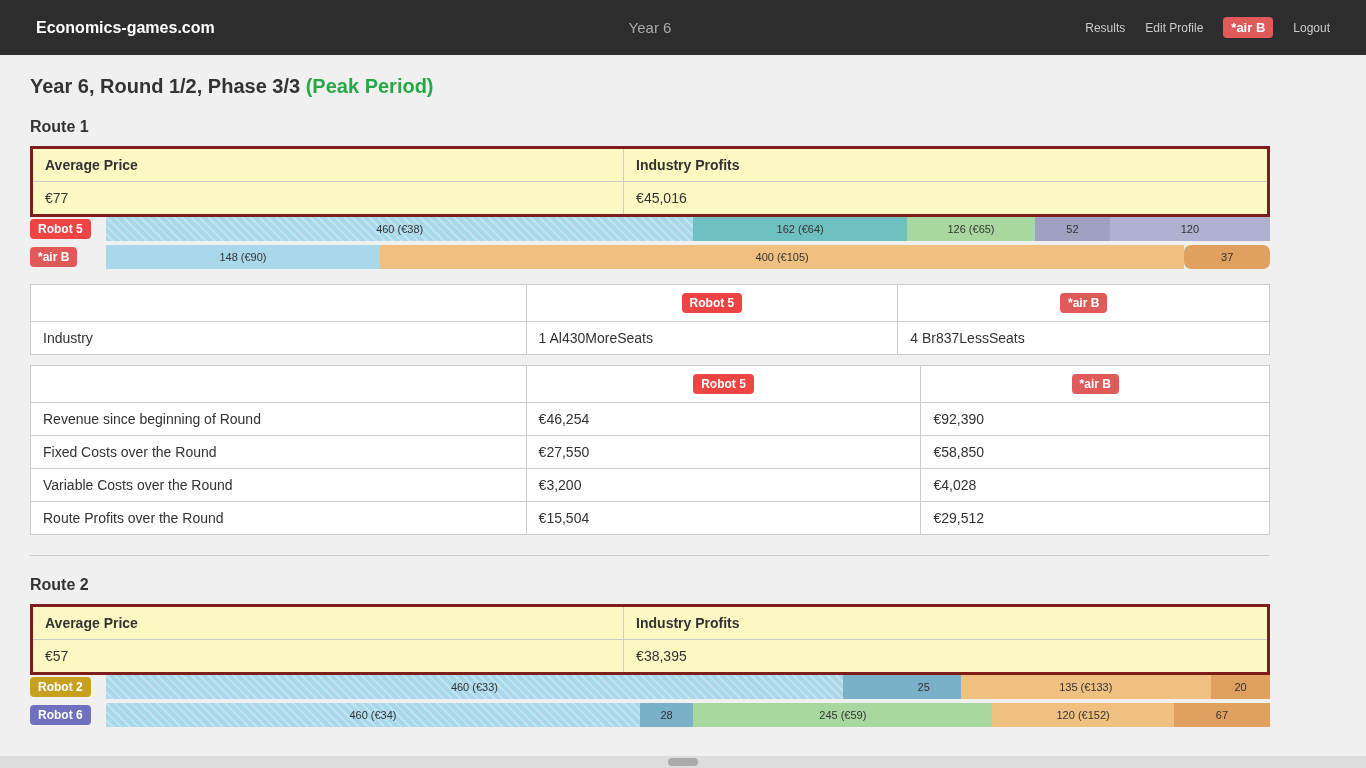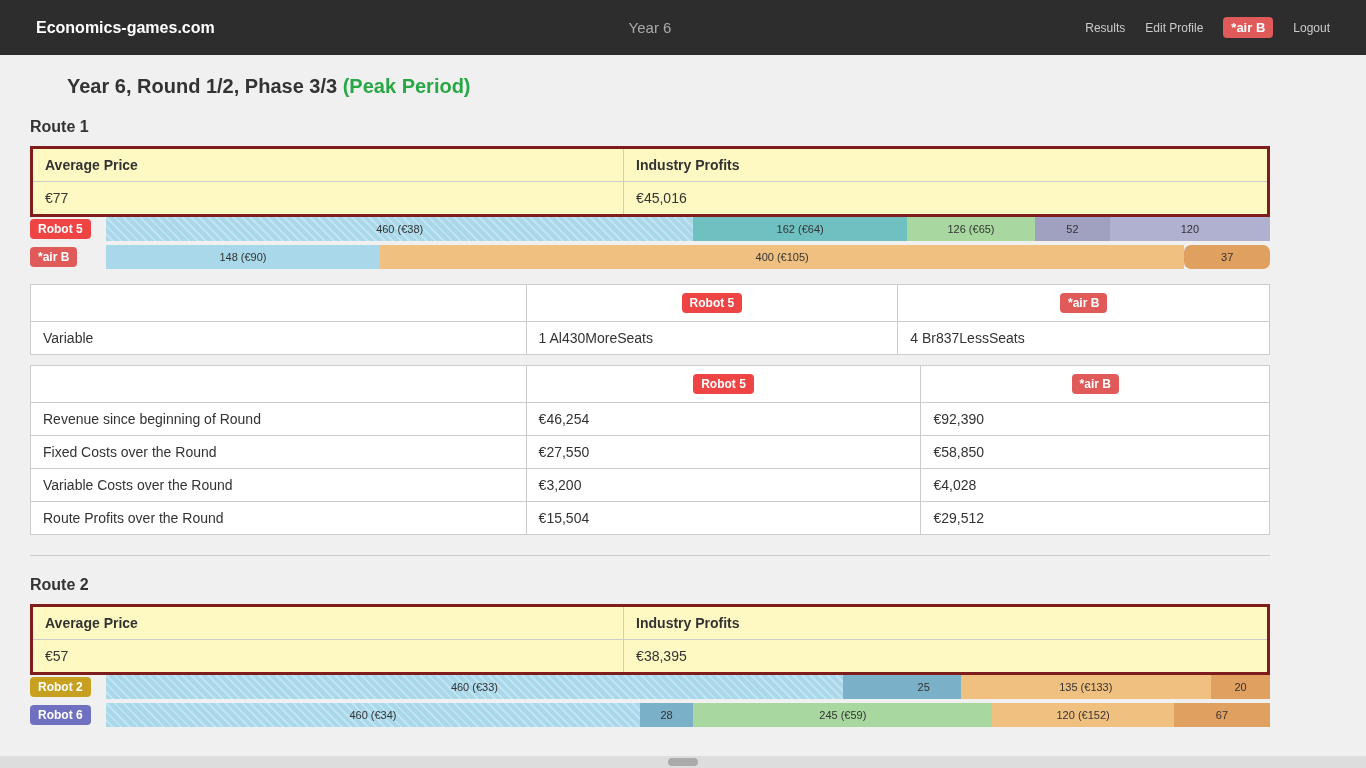--- a/index.html
+++ b/index.html
@@ -23,21 +23,21 @@
       color: #fff;
       border-radius: 4px;
       padding: 3px 8px;
       font-size: 13px;
       font-weight: bold;
     }
 
     
     .content { padding: 20px 30px; max-width: 1300px; }
 
-    h1.page-title { font-size: 20px; margin-bottom: 20px; margin-left: 37px; }
+    h1.page-title { font-size: 20px; margin-bottom: 20px; }
     h1.page-title span.peak { color: #28a745; }
 
     h2.section-title { font-size: 16px; font-weight: bold; margin-bottom: 10px; }
 
     
     .stats-table {
       width: 100%;
       border-collapse: collapse;
       border: 3px solid #7f1d1d;
       background: #fef9c3;
@@ -190,21 +190,21 @@
         <tr>
       <td style="width:40%;border:1px solid #ccc;padding:8px 12px;"></td>
       <td class="robot-header">
         <span class="robot-badge badge-robot5">Robot 5</span>
       </td>
       <td class="robot-header">
         <span class="robot-badge badge-airb-small">*air B</span>
       </td>
     </tr>
     <tr>
-      <td>Variable</td>
+      <td>Industry</td>
       <td>1 Al430MoreSeats</td>
       <td>4 Br837LessSeats</td>
     </tr>
   </tbody>
     </table>
 
   <table class="comp-table">
     <tbody>
         <tr>
       <td style="width:40%;border:1px solid #ccc;padding:8px 12px;"></td>

